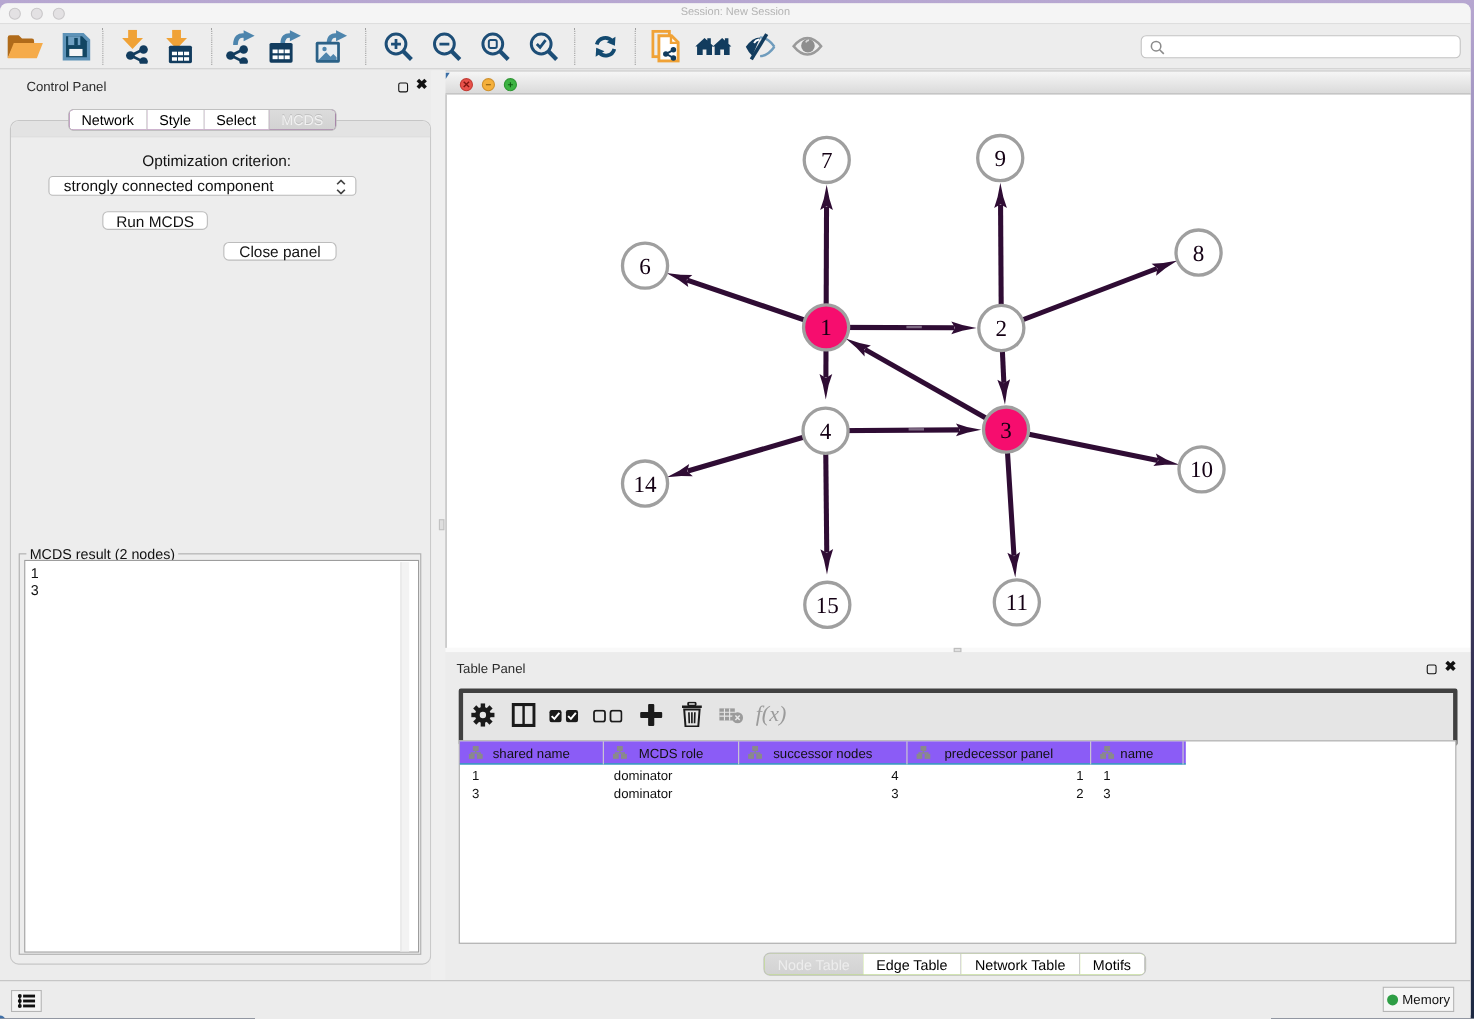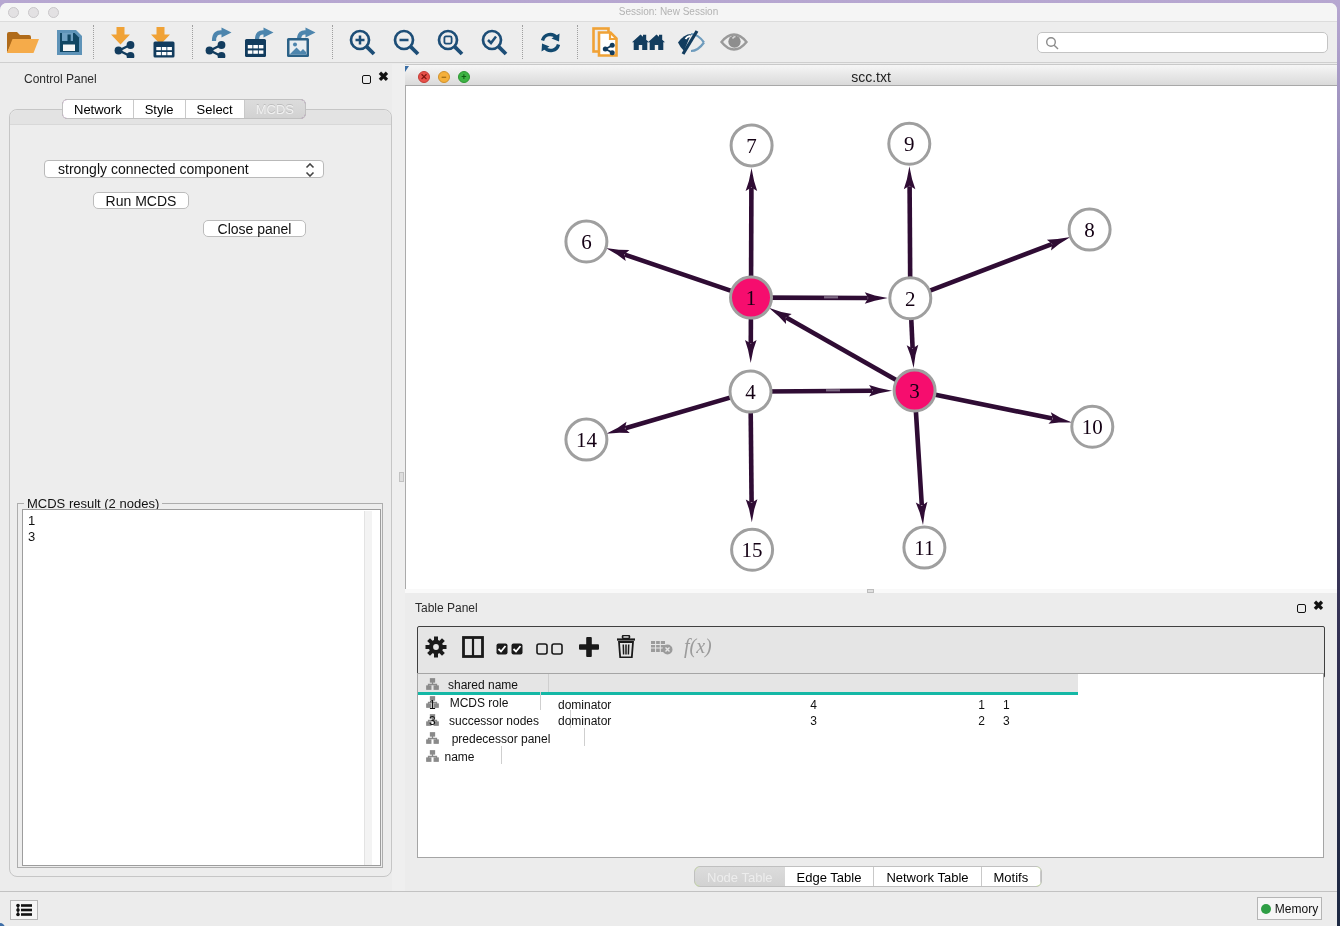--- a/index.html
+++ b/index.html
@@ -53,24 +53,24 @@
 #nethead { position:absolute; left:0; top:0; width:100%; height:22px;
   background:linear-gradient(#f6f6f6,#dadada); border-bottom:1px solid #a8a8a8; border-top:1px solid #c9c9c9; }
 #nethead .t { position:absolute; top:4px; width:100%; text-align:center; font-size:14px; color:#222; }
 .mac { position:absolute; top:6px; width:12px; height:12px; border-radius:50%; }
 .mac span { position:absolute; left:0; top:0; width:10px; height:10px; font-size:9px; line-height:10px; text-align:center; font-weight:bold; }
 #netcanvas { position:absolute; left:0; top:22px; width:932px; height:503px; background:#fff; border-left:1px solid #ababab; }
 #graph text { font-family:"Liberation Serif", serif; }
 #tpanel { position:absolute; left:405px; top:590px; width:932px; height:298px; background:#ececec; }
 #tpanel .ptitle { position:absolute; left:10px; top:8px; font-size:12px; color:#2b2b2b; }
 #ttoolbar { position:absolute; left:12px; top:33px; width:908px; height:52px;
-  background:#e5e5e5; border:1px solid #404040; border-radius:2px; }
+  background:#e5e5e5; border:4px solid #404040; border-radius:2px; }
 #ttable { position:absolute; left:12px; top:80px; width:907px; height:185px; background:#fff; border:1px solid #a5a5a5; }
-#thead { position:absolute; left:0; top:0; width:660px; height:21px; background:#e5e5e5;
-  border-bottom:3px solid #14b8a6; display:flex;flex-direction:column; }
+#thead { position:absolute; left:0; top:0; width:660px; height:21px; background:#8b5cf6;
+  border-bottom:1px solid #14b8a6; display:flex; }
 .th { position:relative; height:21px; border-right:1px solid #cfcfcf; font-size:12px; color:#111;
   text-align:center; padding-top:4px; }
 .th svg { position:absolute; left:8px; top:4px; }
 .trow { position:absolute; width:660px; height:16px; font-size:12px; color:#111; }
 .trow div { position:absolute; top:1px; }
 #btabs { position:absolute; left:289px; top:273px; height:21px; display:flex;
   border:1px solid #c0c0c0; border-radius:6px; overflow:hidden; background:#bef264;justify-content:space-between; }
 .btab { padding:3px 12px 0 12px; font-size:13px; color:#000; border-right:1px solid #c9c9c9; background:#fff; }
 .btab.sel { background:linear-gradient(#dcdcdc,#d2d2d2); color:#ededed; border-right:none; }
 #statusbar { position:absolute; left:0; top:888px; width:100%; height:32px; background:#ececec; border-top:1px solid #c2c2c2; }
@@ -258,20 +258,21 @@
     <div class="close-x" style="left:378px">✖</div>
     <div id="cp-box">
         <div class="topstrip"></div>
       </div>
     <div id="cp-tabs">
       <div class="cp-tab">Network</div>
       <div class="cp-tab">Style</div>
       <div class="cp-tab">Select</div>
       <div class="cp-tab sel">MCDS</div>
     </div>
+    <div id="optlabel">Optimization criterion:</div>
     <div id="optselect">strongly connected component
       <span class="updown"><svg width="10" height="14" viewBox="0 0 10 14">
             <path d="M1.5 4.5 L5 1 L8.5 4.5" fill="none" stroke="#444" stroke-width="1.6"></path>
             <path d="M1.5 9.5 L5 13 L8.5 9.5" fill="none" stroke="#444" stroke-width="1.6"></path>
           </svg></span>
     </div>
     <div class="btn" style="left:93px; top:128px; width:96px;">Run MCDS</div>
     <div class="btn" style="left:203px; top:128px; width:103px;margin-top:28px;">Close panel</div>
     <div id="mcds-field">
       <div id="mcds-legend">MCDS result (2 nodes)</div>
@@ -288,21 +289,20 @@
         </svg>
       <div class="mac" style="left:13px;background:#e8514a;border:1px solid #c33b34;">
           <span style="color:#7e1510">✕</span>
         </div>
       <div class="mac" style="left:33px;background:#f5b03b;border:1px solid #d0912c;">
           <span style="color:#8e5f0e">−</span>
         </div>
       <div class="mac" style="left:53px;background:#3db343;border:1px solid #2d9632;">
           <span style="color:#0e5c13">+</span>
         </div>
-      <div class="t">scc.txt</div>
     </div>
     <div id="netcanvas">
       <svg id="graph" width="932" height="503" viewBox="0 0 932 503">
       <line x1="345.0" y1="211.6" x2="345.4" y2="101.9" stroke="#2f0c34" stroke-width="4.6"></line>
       <polygon points="345.5,81.9 348.1,94.9 351.2,104.9 345.4,101.4 339.6,104.9 342.9,94.9" fill="#2f0c34"></polygon>
       <line x1="345.0" y1="211.6" x2="218.7" y2="168.6" stroke="#2f0c34" stroke-width="4.6"></line>
       <polygon points="199.8,162.1 212.9,163.8 223.4,164.0 218.3,168.4 219.7,175.0 211.3,168.8" fill="#2f0c34"></polygon>
       <line x1="345.0" y1="211.6" x2="461.8" y2="212.0" stroke="#2f0c34" stroke-width="4.6"></line>
       <polygon points="481.8,212.1 468.8,214.7 458.8,217.8 462.3,212.0 458.8,206.2 468.8,209.5" fill="#2f0c34"></polygon>
       <line x1="345.0" y1="211.6" x2="344.8" y2="257.1" stroke="#2f0c34" stroke-width="4.6"></line>

